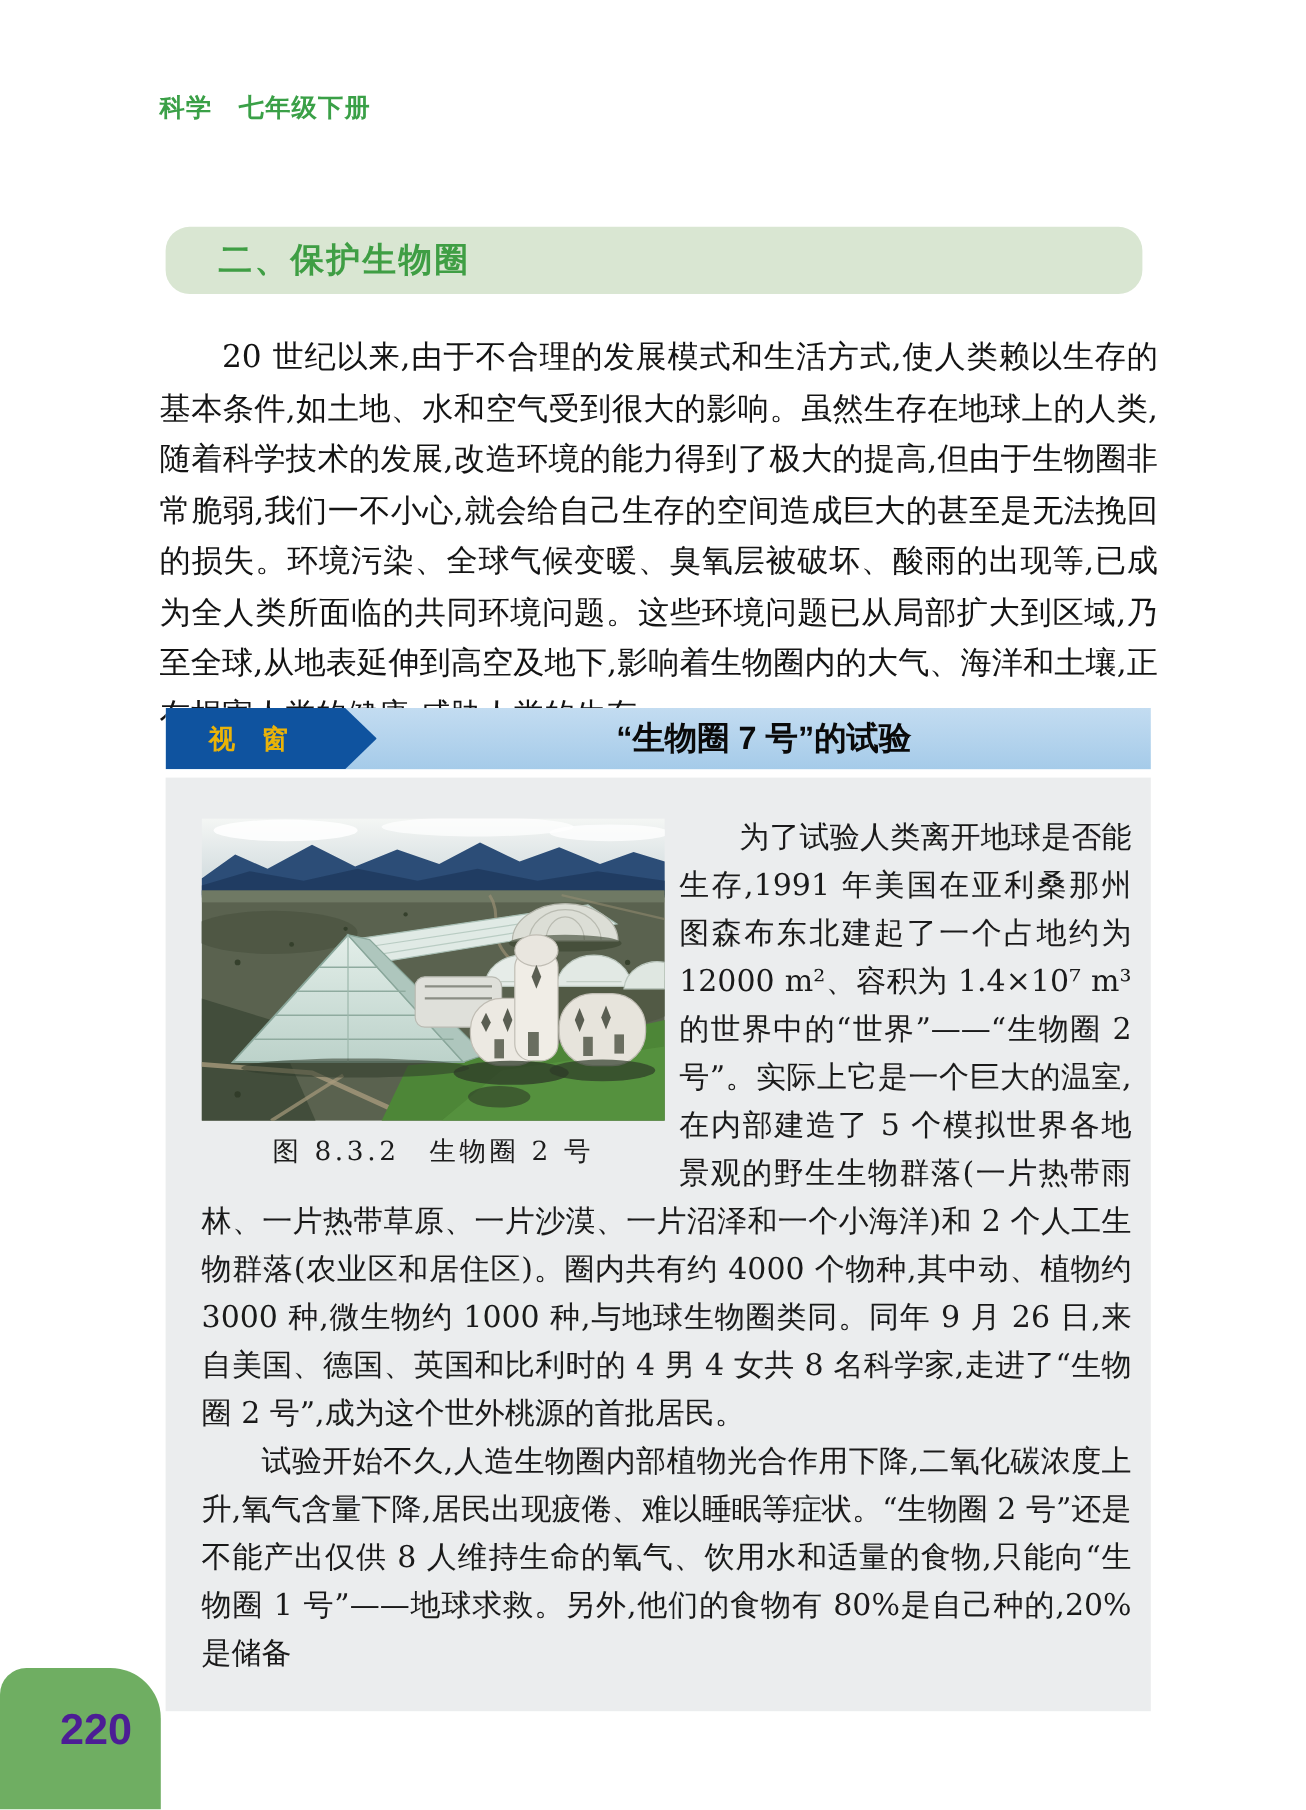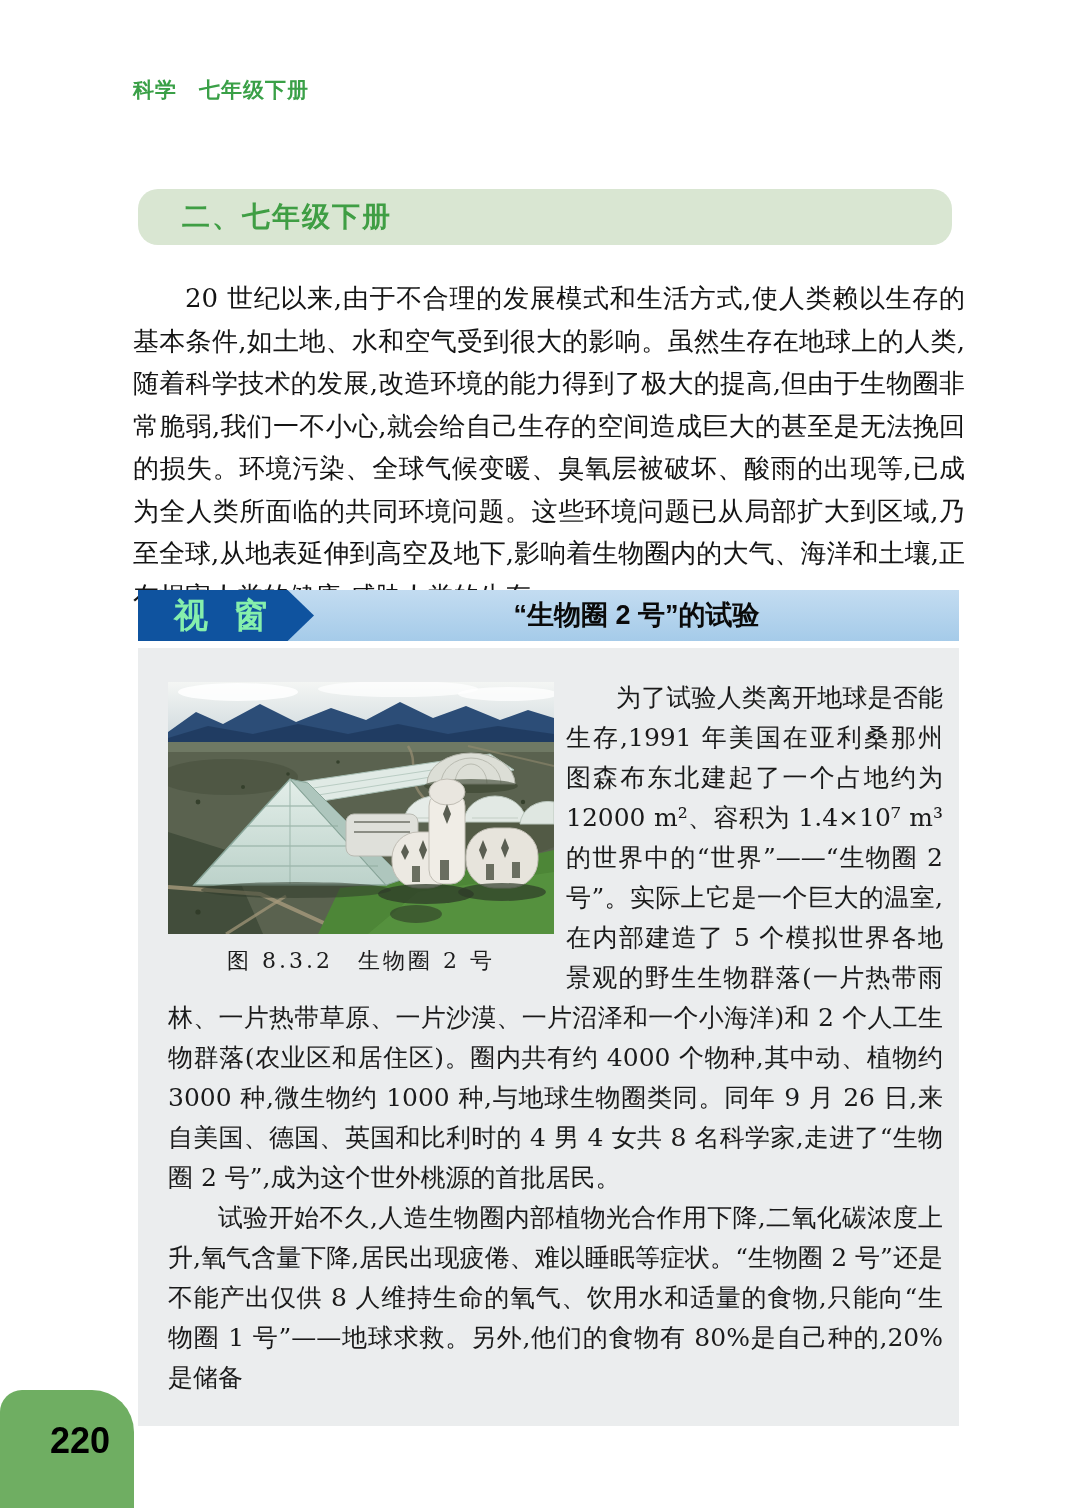--- a/index.html
+++ b/index.html
@@ -74,22 +74,22 @@
     width: 176px; height: 51px;
     background: #0f539f;
     clip-path: polygon(0 0, 85% 0, 100% 50%, 85% 100%, 0 100%);
   }
   .window-tab-label {
     display: block;
     padding-left: 36px;
     line-height: 51px;
     font-family: "Liberation Sans", sans-serif;
     font-weight: bold;
-    font-size: 34px;
-    color: #86efac;
+    font-size: 22px;
+    color: #eab308;
     letter-spacing: 8px;
   }
   .window-title {
     position: absolute;
     left: 176px; right: 0; top: 0;
     text-align: center;
     line-height: 51px;
     font-family: "Liberation Sans", sans-serif;
     font-weight: bold;
     font-size: 27px;
@@ -131,40 +131,40 @@
     background: #6fae62;
     border-radius: 22px 42px 0 0;
   }
   .page-number {
     display: block;
     text-align: right;
     padding: 30px 24px 0 0;
     font-family: "Liberation Sans", sans-serif;
     font-weight: bold;
     font-size: 36px;
-    color: #000000;
+    color: #4c1d95;
   }
 </style>
 </head>
 <body>
 
 <div class="book-header">科学　七年级下册</div>
 
 <div class="section-pill">
-  <span class="pill-text">二、七年级下册</span>
+  <span class="pill-text">二、保护生物圈</span>
 </div>
 
 <p class="intro-par">20 世纪以来,由于不合理的发展模式和生活方式,使人类赖以生存的基本条件,如土地、水和空气受到很大的影响。虽然生存在地球上的人类,随着科学技术的发展,改造环境的能力得到了极大的提高,但由于生物圈非常脆弱,我们一不小心,就会给自己生存的空间造成巨大的甚至是无法挽回的损失。环境污染、全球气候变暖、臭氧层被破坏、酸雨的出现等,已成为全人类所面临的共同环境问题。这些环境问题已从局部扩大到区域,乃至全球,从地表延伸到高空及地下,影响着生物圈内的大气、海洋和土壤,正在损害人类的健康,威胁人类的生存。</p>
 
 <div class="window-box">
   <div class="window-header">
     <div class="window-tab">
       <span class="window-tab-label">视 窗</span>
     </div>
-    <div class="window-title">“生物圈 2 号”的试验</div>
+    <div class="window-title">“生物圈 7 号”的试验</div>
   </div>
   <div class="window-body">
     <figure class="figure">
       <svg viewBox="0 0 386 252" xmlns="http://www.w3.org/2000/svg">
         <defs>
           <linearGradient id="sky" x1="0" y1="0" x2="0" y2="1">
             <stop offset="0" stop-color="#f4f6f4"></stop>
             <stop offset="1" stop-color="#ccd7db"></stop>
           </linearGradient>
           <linearGradient id="glass" x1="0" y1="0" x2="0" y2="1">

